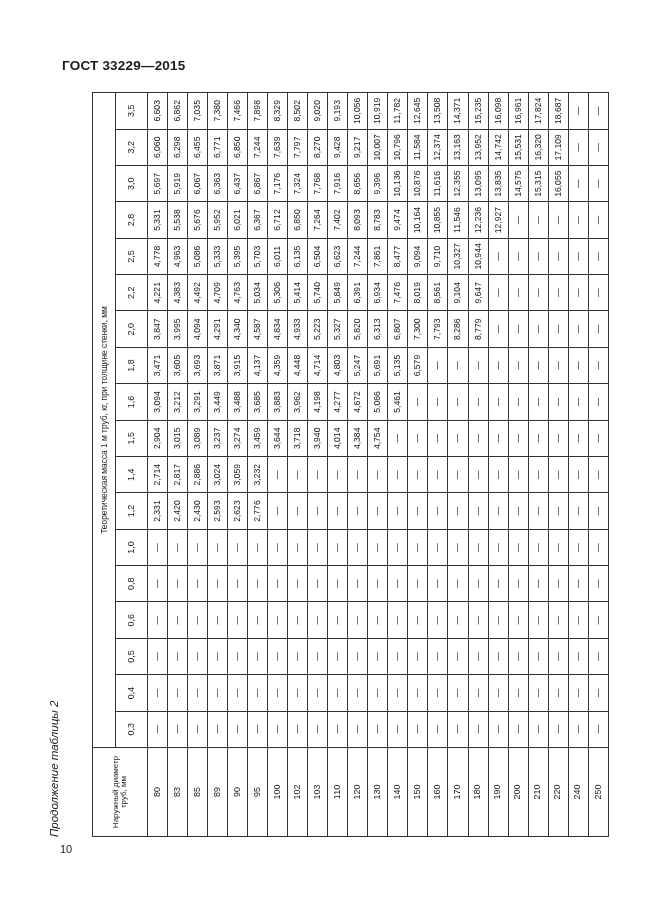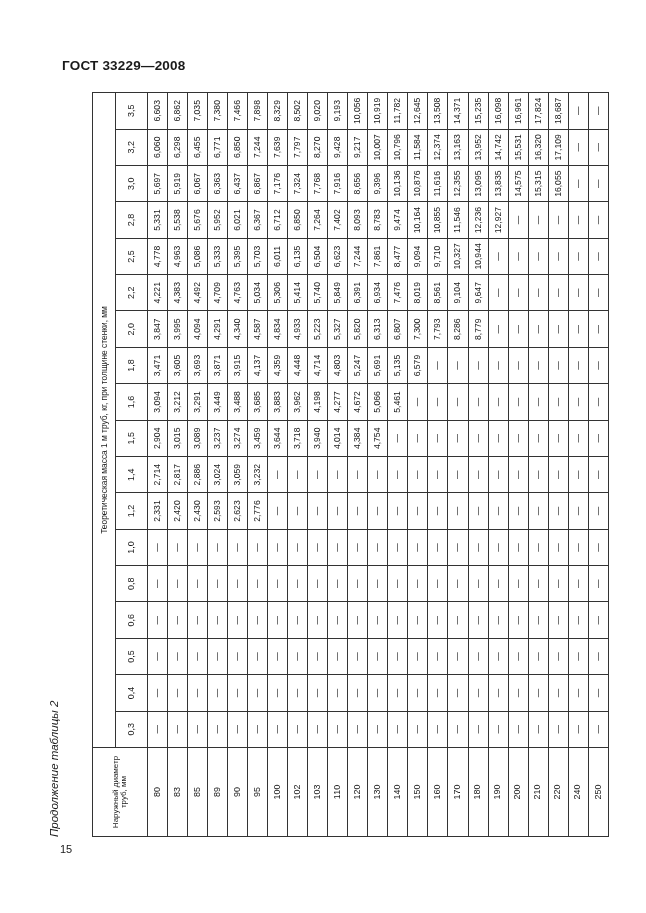--- a/index.html
+++ b/index.html
@@ -27,21 +27,21 @@
   td, th { border: 1px solid #333; text-align: center; vertical-align: middle; padding: 0; font-weight: normal; line-height: 1.05; }
   th.diam-h { width: 88px; font-size: 8px; }
   th.span-h { height: 22px; font-size: 8.4px; }
   th.thk-h { height: 31px; font-size: 9px; }
   td.diam { font-size: 9px; }
   tbody tr { height: 19.4px; }
 </style>
 </head>
 <body>
 
-<div class="doc-header">ГОСТ 33229—2008</div>
+<div class="doc-header">ГОСТ 33229—2015</div>
 
 <div class="rotated-wrap">
   <div class="rotated" id="rot">
     <div class="continuation">Продолжение таблицы 2</div>
     <table>
       <thead>
         <tr>
           <th class="diam-h" rowspan="2">Наружный диаметр труб, мм</th>
           <th class="span-h" id="span-h" colspan="18">Теоретическая масса 1 м труб, кг, при толщине стенки, мм</th>
         </tr>
@@ -548,13 +548,13 @@
             <td>—</td>
             <td>—</td>
             <td>—</td>
             <td>—</td>
           </tr>
         </tbody>
     </table>
   </div>
 </div>
 
-<div class="page-number">15</div>
+<div class="page-number">10</div>
 
 </body></html>

